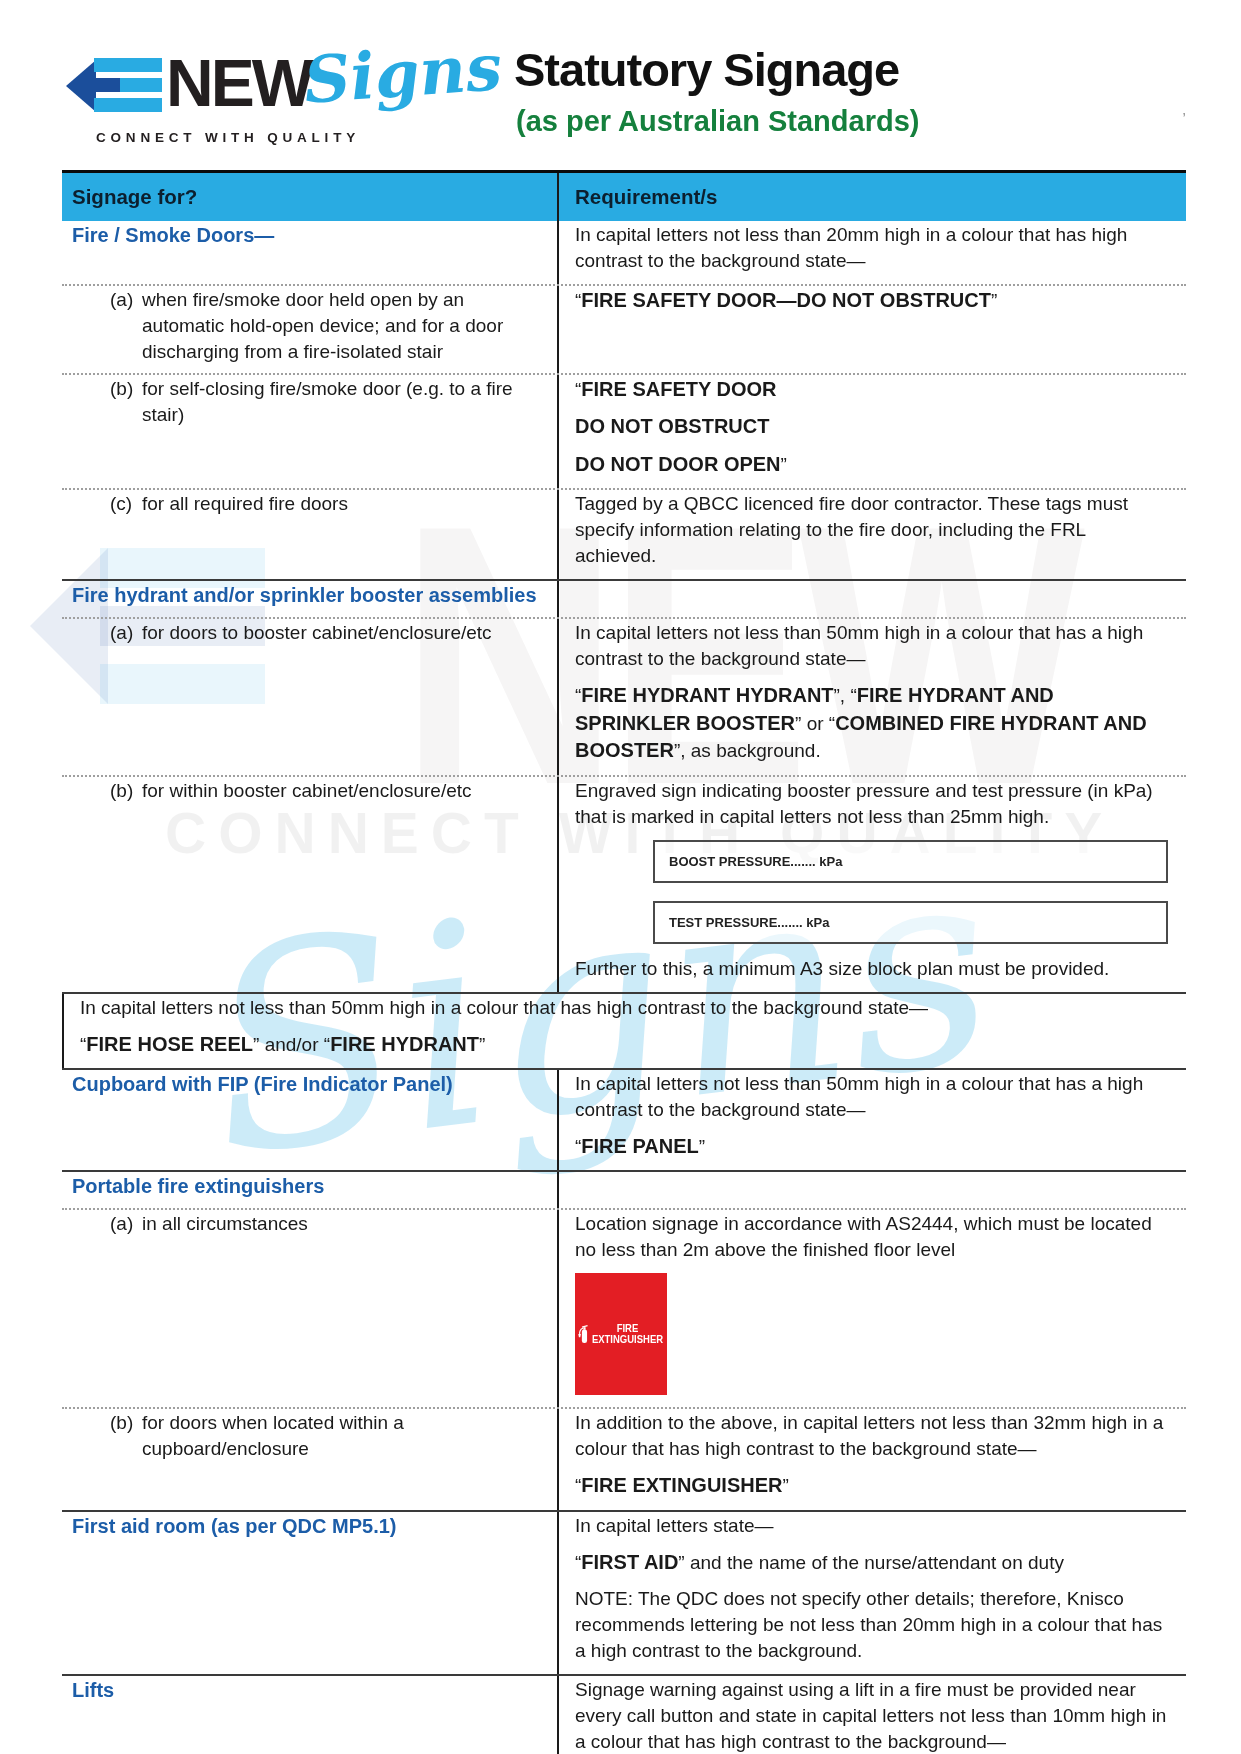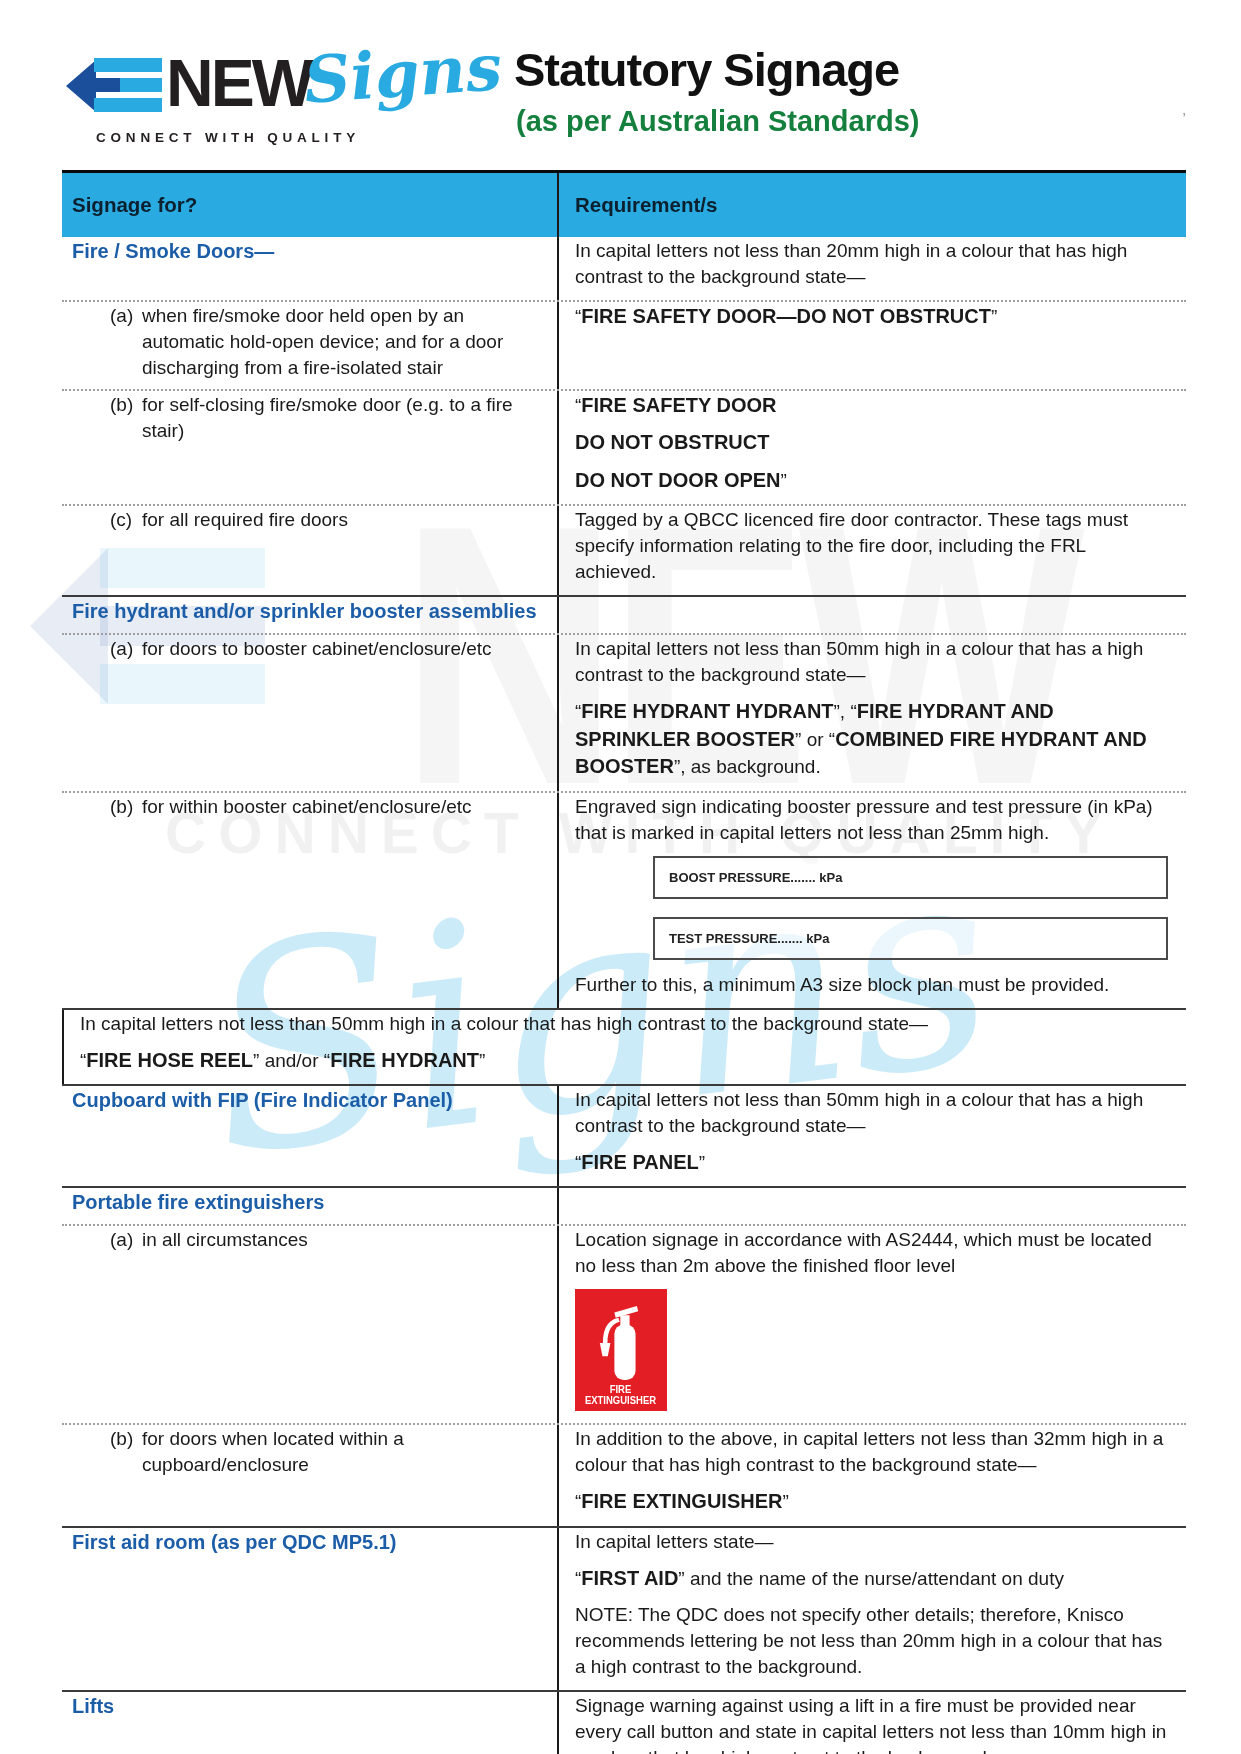--- a/index.html
+++ b/index.html
@@ -47,42 +47,42 @@
     letter-spacing:4.8px;color:var(--logo-black);white-space:nowrap;}
   .titles{position:absolute;left:452px;top:16px;}
   .titles h1{margin:0;font-size:47px;font-weight:bold;letter-spacing:-1px;color:#111;}
   .titles h2{margin:8px 0 0 2px;font-size:29px;font-weight:bold;color:#15803d;}
   .stray{position:absolute;right:0;top:84px;font-size:17px;color:#9a9a9a;}
 
   
   .sigtable{position:absolute;left:62px;top:170px;width:1124px;z-index:1;font-size:19px;}
   .thead{display:flex;background:var(--header-bar);border-top:3px solid #0a0a0a;min-height:36px;
     font-weight:bold;font-size:20.5px;color:#0c1f2e;align-items:stretch;}
-  .th{display:flex;align-items:center;padding:20px 8px;}
+  .th{display:flex;align-items:center;padding:12px 8px;}
   .th.l{width:495px;padding-left:10px;}
   .th.r{flex:1;border-left:2px solid #1a1a1a;padding-left:16px;}
 
   .trow{display:flex;}
   .sep-dashed{border-bottom:2px dotted #9f9f9f;}
   .sep-solid{border-bottom:2.5px solid #3a3a3a;}
   .cell{padding:1px 12px 8px 10px;}
   .cell.l{width:495px;}
   .cell.r{flex:1;border-left:2px solid #1a1a1a;padding-left:16px;padding-right:18px;}
   .section-heading{color:var(--heading-blue);font-weight:bold;font-size:20px;line-height:1.35;}
   .sub{display:flex;padding-left:38px;}
   .sub-label{width:32px;flex:none;line-height:1.37;}
   .sub-text{flex:1;line-height:1.37;padding-right:6px;}
   .para{margin:0 0 10px;line-height:1.37;}
   .para:last-child{margin-bottom:2px;}
   .para .b{font-weight:bold;font-size:20px;}
   .boxes{display:flex;gap:18px;margin:8px 0 12px 78px;flex-direction:column;}
   .pressure-box{border:2px solid #4a4a4a;padding:12px 14px;font-size:13px;font-weight:bold;
     white-space:nowrap;color:#222;background:rgba(255,255,255,0.6);}
   .ext-sign{width:92px;height:122px;background:var(--sign-red);margin:6px 0 4px 0;
-    display:flex;flex-direction:column;align-items:center;justify-content:flex-end;
+    display:flex;align-items:center;justify-content:flex-end;
     padding:5px 2px 5px;}
   .ext-label{color:#fff;font-weight:bold;font-size:10px;line-height:1.12;text-align:center;
     transform:scaleX(0.95);white-space:nowrap;}
 </style>
 </head>
 <body>
 
 <div class="page">
 
   <div class="watermark">

